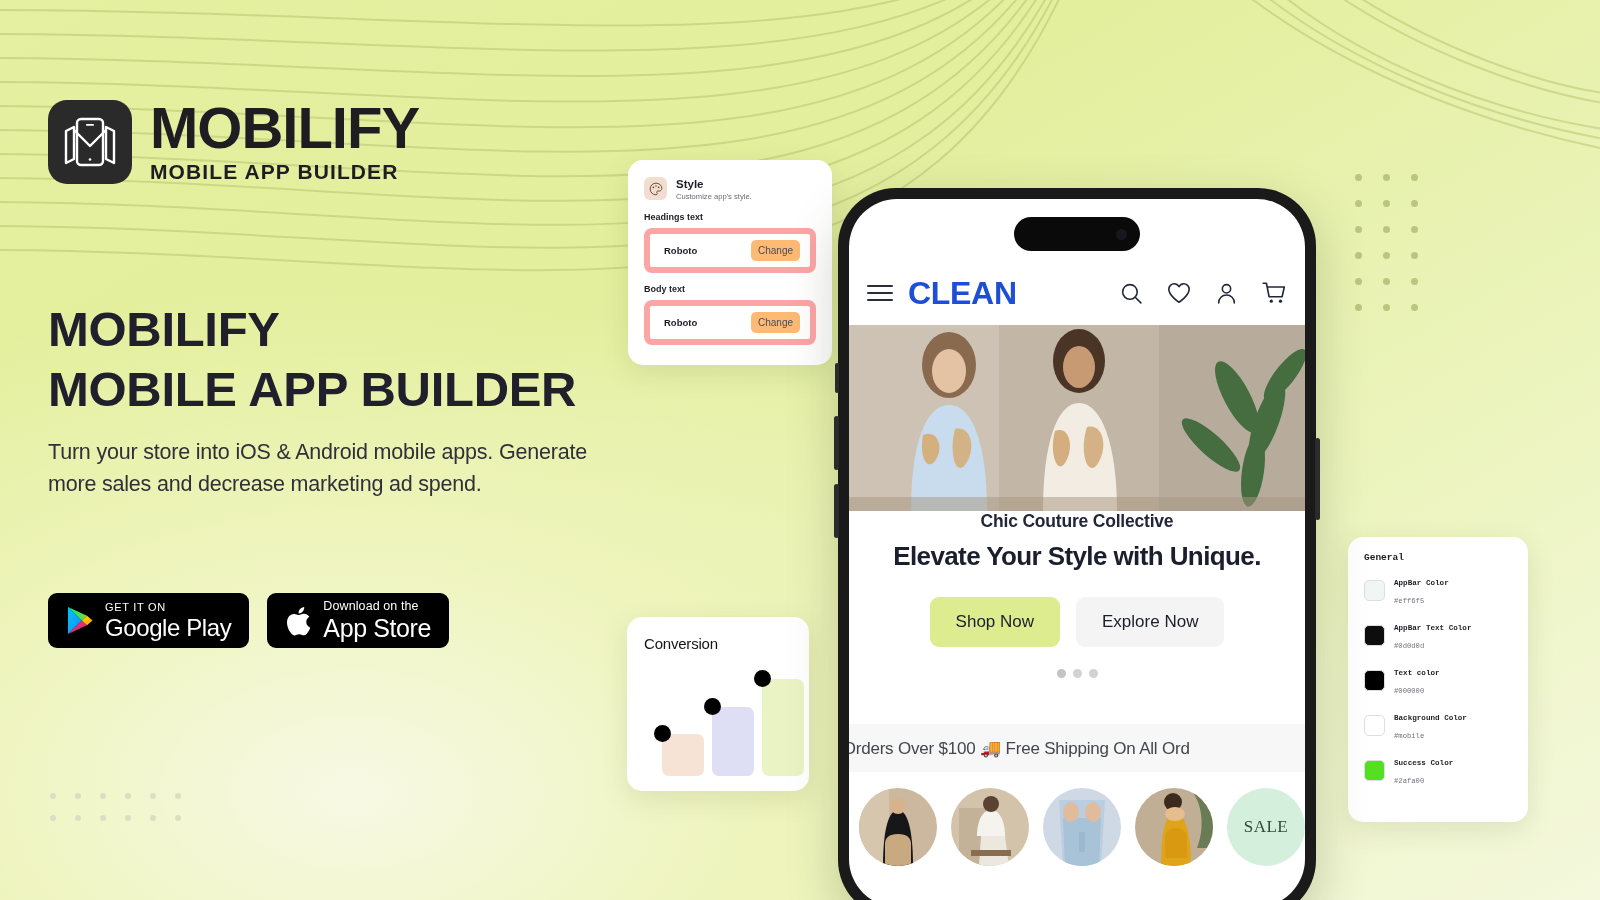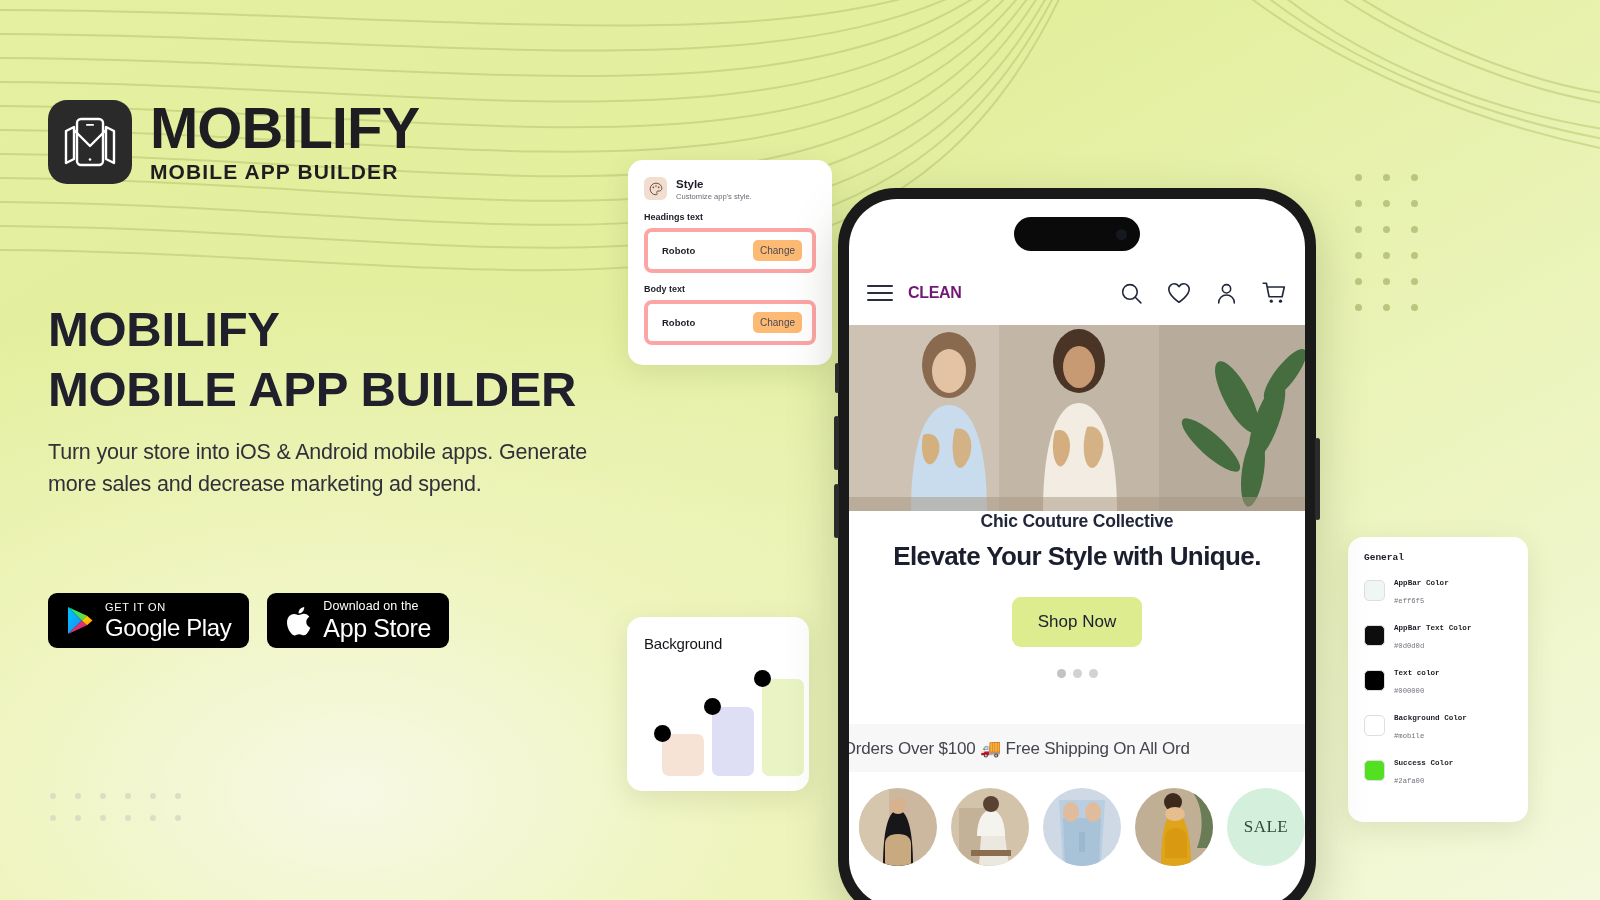--- a/index.html
+++ b/index.html
@@ -75,21 +75,21 @@
   #card-style { top:160px; left:628px; width:204px; padding:17px 16px 20px; }
   #style-head { display:flex; align-items:flex-start; gap:9px; }
   #style-icon {
     width:23px; height:23px; border-radius:6px; background:#f2ded0;
     display:flex; align-items:center; justify-content:center; flex:none;
   }
   #style-title { font-size:11.5px; font-weight:bold; color:#1d1d26; line-height:1.25; }
   #style-desc { font-size:7.6px; color:#6a6a75; margin-top:1px; }
   .field-label { font-size:9px; font-weight:bold; color:#1d1d26; margin:11px 0 6px; }
   .field-box {
-    border:4px solid #fca5a5; border-radius:8px; height:45px;
+    border:6px solid #fca5a5; border-radius:8px; height:45px;
     display:flex; align-items:center; justify-content:space-between;
     padding:0 10px 0 14px;
   }
   .field-value { font-size:9.5px; font-weight:bold; color:#1d1d26; }
   .field-btn {
     background:#fdba74; border-radius:5px; font-size:10px; color:#4b4b55;
     padding:5px 7px; cursor:pointer;
   }
 
   
@@ -129,21 +129,21 @@
   }
   #notch-cam { width:11px; height:11px; border-radius:50%; background:#16181f; }
 
   
   #appbar {
     position:absolute; top:62px; left:0; right:0; height:64px;
     display:flex; align-items:center; padding:0 18px; background:#fff; z-index:4;
   }
   #menu-icon { display:flex; flex-direction:column; gap:5px; width:26px; cursor:pointer; }
   #menu-icon span { height:1.7px; background:#2a2d3a; border-radius:1px; }
-  #brand { font-size:16px; font-weight:bold; color:#701a75; margin-left:15px; letter-spacing:-0.3px; }
+  #brand { font-size:32px; font-weight:bold; color:#1d4ed8; margin-left:15px; letter-spacing:-0.3px; }
   #appbar-actions { margin-left:auto; display:flex; align-items:center; gap:22px; }
 
   
   #hero-img { position:absolute; top:126px; left:0; right:0; height:186px; overflow:hidden; background:#cdbfae; }
   
   #hero-content { position:absolute; top:312px; left:0; right:0; text-align:center; padding:0 18px; }
   #hero-eyebrow { font-size:17.5px; font-weight:bold; color:#22263a; letter-spacing:-0.2px; }
   #hero-title { font-size:26px; font-weight:bold; color:#1b1e2c; margin-top:9px; letter-spacing:-0.6px; }
   #hero-btns { display:flex; gap:16px; justify-content:center; margin-top:25px; }
   .hero-btn { border-radius:9px; padding:15px 26px; font-size:17px; color:#1b1e2c; cursor:pointer; }
@@ -329,21 +329,21 @@
   </div>
 
   <div class="field-label">Body text</div>
   <div class="field-box">
     <span class="field-value">Roboto</span>
     <span class="field-btn">Change</span>
   </div>
 </div>
 
 <div class="float-card" id="card-conversion">
-  <div id="conv-title">Background</div>
+  <div id="conv-title">Conversion</div>
   <div id="conv-chart">
     <div class="conv-bar" style="left: 18px; height: 41.8px; background: rgb(246, 227, 214);"></div>
     <div class="conv-bar" style="left: 68px; height: 69.3px; background: rgb(222, 222, 245);"></div>
     <div class="conv-bar" style="left: 118px; height: 96.8px; background: rgb(233, 243, 196);"></div>
     <div class="conv-dot" style="left: 10px; bottom: 33.8px;"></div>
     <div class="conv-dot" style="left: 60px; bottom: 61.3px;"></div>
     <div class="conv-dot" style="left: 110px; bottom: 88.8px;"></div>
   </div>
 </div>
 
@@ -437,20 +437,21 @@
         </g>
         <rect x="0" y="172" width="456" height="14" fill="#a6957f" opacity="0.5"></rect>
       </svg>
     </div>
 
     <div id="hero-content">
       <div id="hero-eyebrow">Chic Couture Collective</div>
       <div id="hero-title">Elevate Your Style with Unique.</div>
       <div id="hero-btns">
         <div class="hero-btn" id="btn-shop">Shop Now</div>
+        <div class="hero-btn" id="btn-explore">Explore Now</div>
       </div>
       <div id="pager">
         <span class="pg on"></span>
         <span class="pg"></span>
         <span class="pg"></span>
       </div>
     </div>
 
     <div id="marquee">
       <span id="marquee-inner">n All Orders Over $100   🚚 Free Shipping On All Ord</span>

